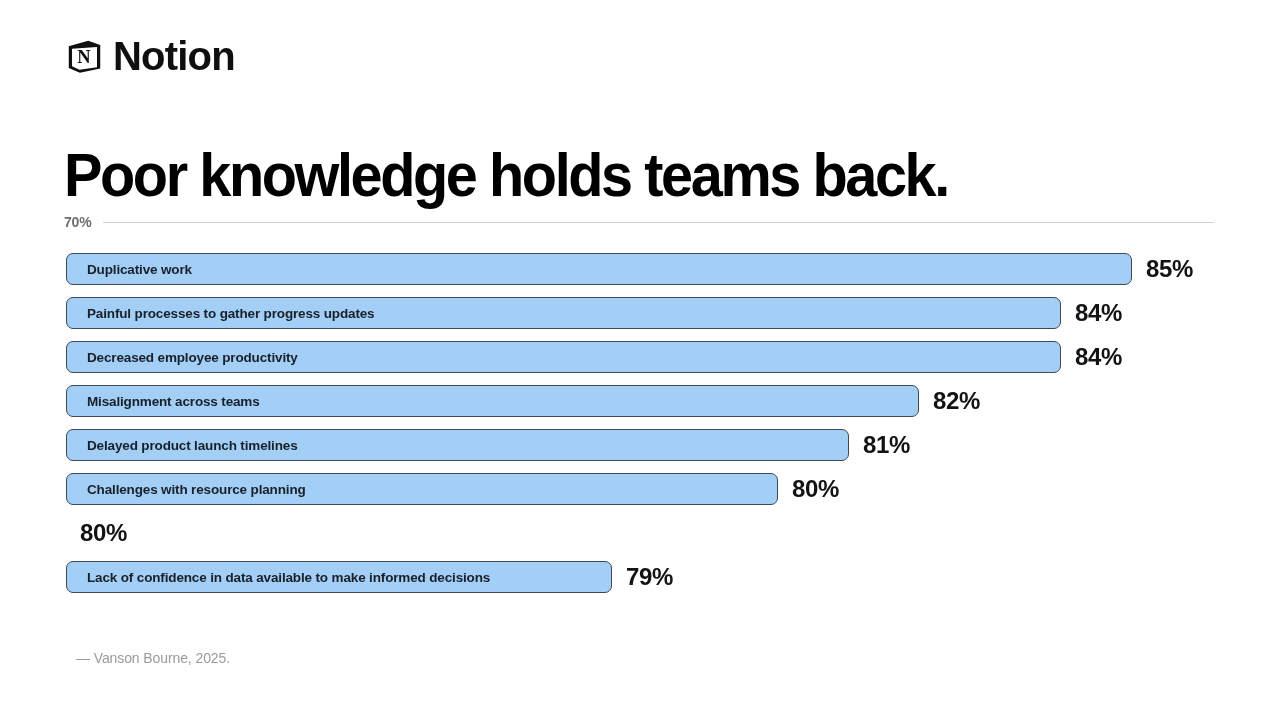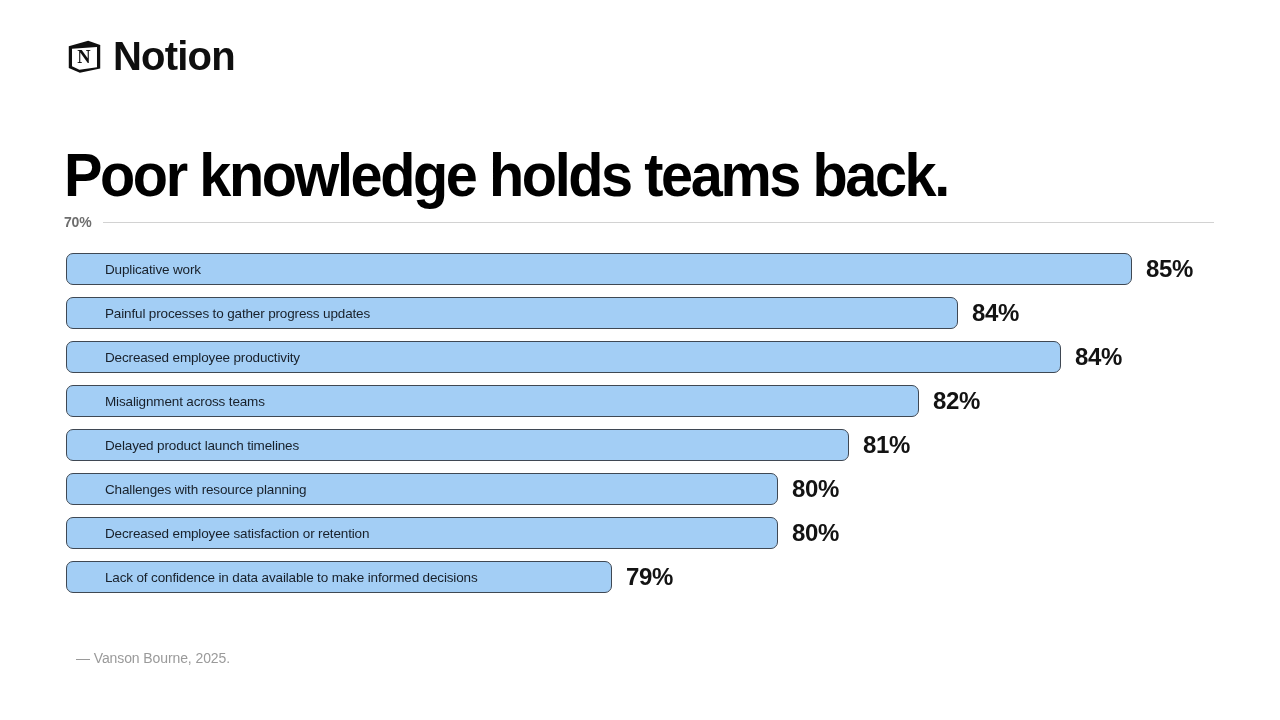--- a/index.html
+++ b/index.html
@@ -108,23 +108,23 @@
     height: 32px;
     box-sizing: border-box;
     background: #a3cef5;
     border: 1.6px solid #3f4853;
     border-radius: 7px;
     display: flex;
     align-items: center;
     flex: 0 0 auto;
   }
   .bar-label {
-    padding-left: 38px;
+    padding-left: 20px;
     font-size: 13.5px;
-    font-weight: 400;
+    font-weight: 700;
     color: #18202a;
     letter-spacing: -0.15px;
     white-space: nowrap;
   }
   .bar-value {
     margin-left: 14px;
     font-size: 24px;
     font-weight: 700;
     color: #131313;
     letter-spacing: -0.3px;
@@ -166,21 +166,21 @@
   </div>
 
   <div class="chart" id="chart">
       <div class="bar-row">
         <div class="bar" style="width: 1066px; background: rgb(163, 206, 245); border-color: rgb(63, 72, 83);">
           <span class="bar-label">Duplicative work</span>
         </div>
         <span class="bar-value">85%</span>
       </div>
       <div class="bar-row">
-        <div class="bar" style="width: 892px; background: rgb(163, 206, 245); border-color: rgb(63, 72, 83);">
+        <div class="bar" style="width: 995px; background: rgb(163, 206, 245); border-color: rgb(63, 72, 83);">
           <span class="bar-label">Painful processes to gather progress updates</span>
         </div>
         <span class="bar-value">84%</span>
       </div>
       <div class="bar-row">
         <div class="bar" style="width: 995px; background: rgb(163, 206, 245); border-color: rgb(63, 72, 83);">
           <span class="bar-label">Decreased employee productivity</span>
         </div>
         <span class="bar-value">84%</span>
       </div>
@@ -196,23 +196,20 @@
         </div>
         <span class="bar-value">81%</span>
       </div>
       <div class="bar-row">
         <div class="bar" style="width: 712px; background: rgb(163, 206, 245); border-color: rgb(63, 72, 83);">
           <span class="bar-label">Challenges with resource planning</span>
         </div>
         <span class="bar-value">80%</span>
       </div>
       <div class="bar-row">
-        <div class="bar" style="width: 712px; background: rgb(163, 206, 245); border-color: rgb(63, 72, 83);">
-          <span class="bar-label">Decreased employee satisfaction or retention</span>
-        </div>
         <span class="bar-value">80%</span>
       </div>
       <div class="bar-row">
         <div class="bar" style="width: 546px; background: rgb(163, 206, 245); border-color: rgb(63, 72, 83);">
           <span class="bar-label">Lack of confidence in data available to make informed decisions</span>
         </div>
         <span class="bar-value">79%</span>
       </div>
     </div>
 

